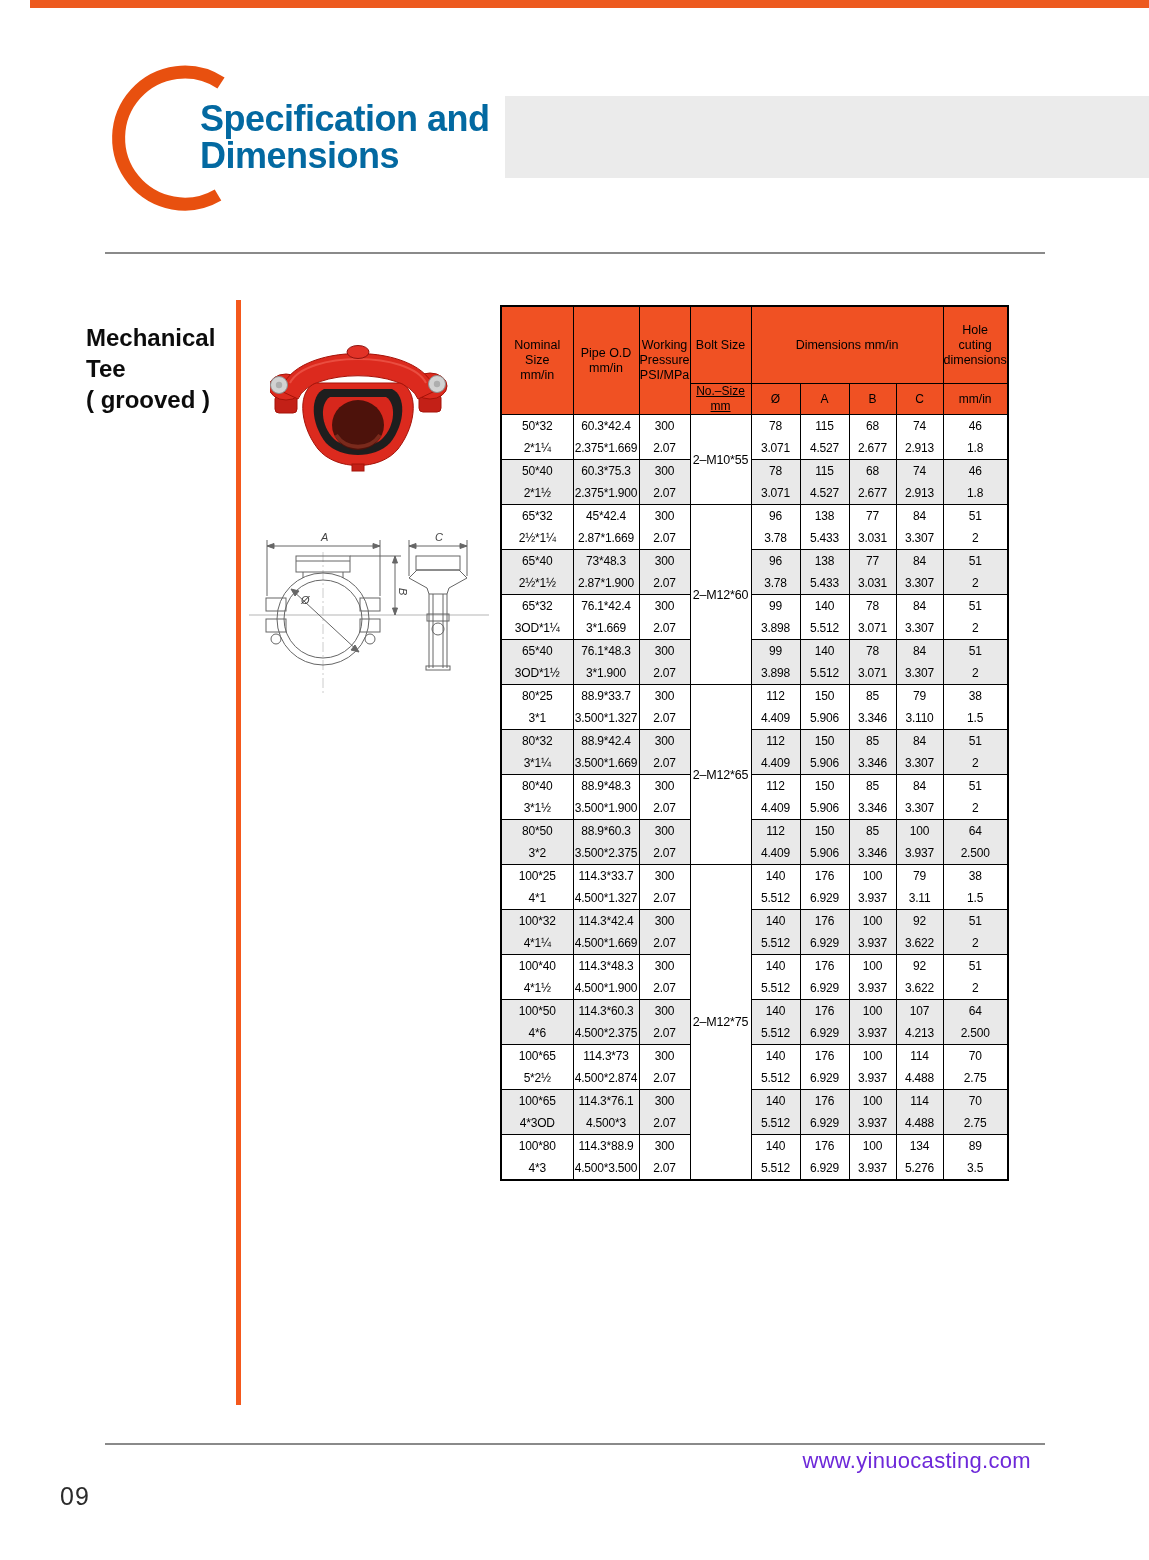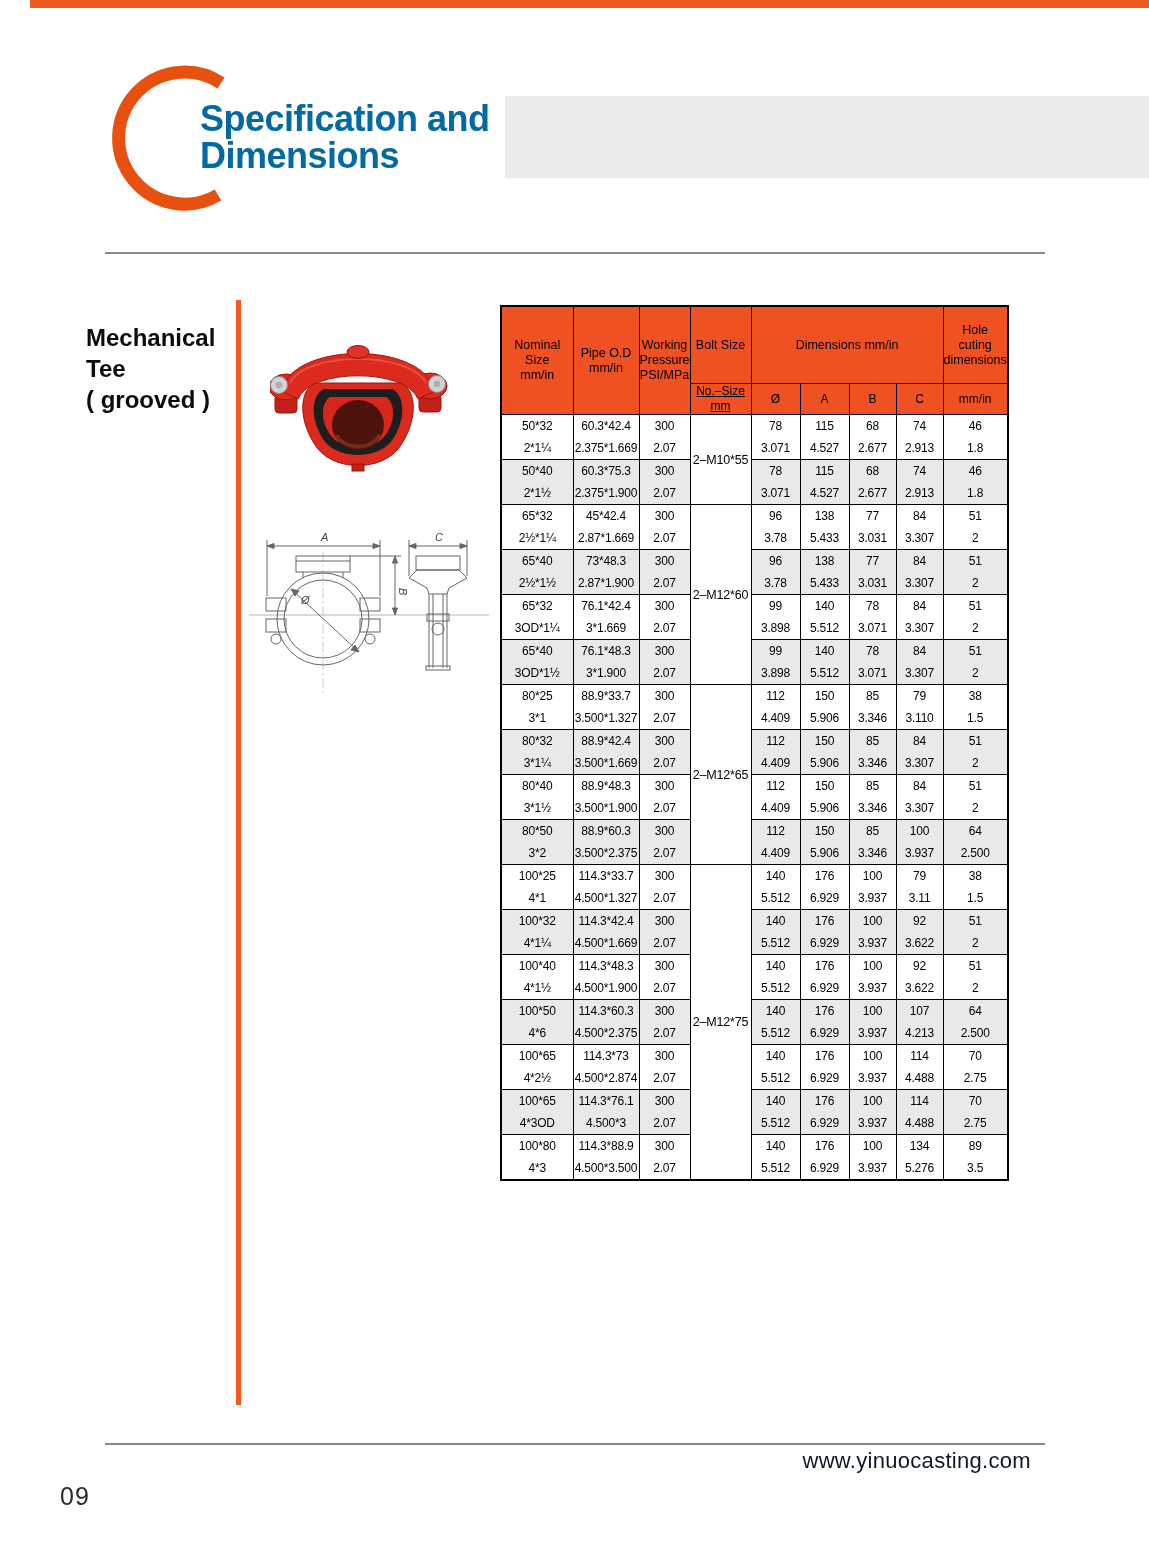--- a/index.html
+++ b/index.html
@@ -30,21 +30,21 @@
   table.spec th, table.spec td{border:1px solid #000;padding:0;overflow:hidden;}
   table.spec thead th{background:#f05123;font-weight:normal;font-size:12.5px;line-height:15px;}
   table.spec thead tr.h1 th{height:76px;}
   table.spec thead tr.h2 th{height:23px;font-size:12px;}
   table.spec thead th.sub-bolt{font-size:10.5px;text-decoration:underline;}
   table.spec tbody tr{height:43px;}
   table.spec tbody tr.alt{background:#e9e9e9;}
   table.spec tbody td div{line-height:22px;letter-spacing:-0.2px;}
   table.spec td.bolt-cell{background:transparent;font-size:12.5px;letter-spacing:-0.2px;}
   
-  .website{right:118px;top:1448px;font-size:22px;color:#0f172a;letter-spacing:0.3px;}
+  .website{right:118px;top:1448px;font-size:22px;color:#6d28d9;letter-spacing:0.3px;}
   .page-num{left:60px;top:1482px;font-size:25px;color:#2b2b2b;letter-spacing:1px;}
   svg text{font-family:"Liberation Sans", sans-serif;}
 </style>
 </head>
 <body>
 
 <div class="abs top-bar"></div>
 
 <svg class="abs logo" viewBox="0 0 162 168">
   <path d="M117,29 A66,66 0 1 0 114,141" fill="none" stroke="#e8500f" stroke-width="13"></path>
@@ -670,21 +670,21 @@
             <div>4.213</div>
           </td>
           <td>
             <div>64</div>
             <div>2.500</div>
           </td>
         </tr>
         <tr>
           <td>
             <div>100*65</div>
-            <div>4*2½</div>
+            <div>5*2½</div>
           </td>
           <td>
             <div>114.3*73</div>
             <div>4.500*2.874</div>
           </td>
           <td>
             <div>300</div>
             <div>2.07</div>
           </td>
           <td>

